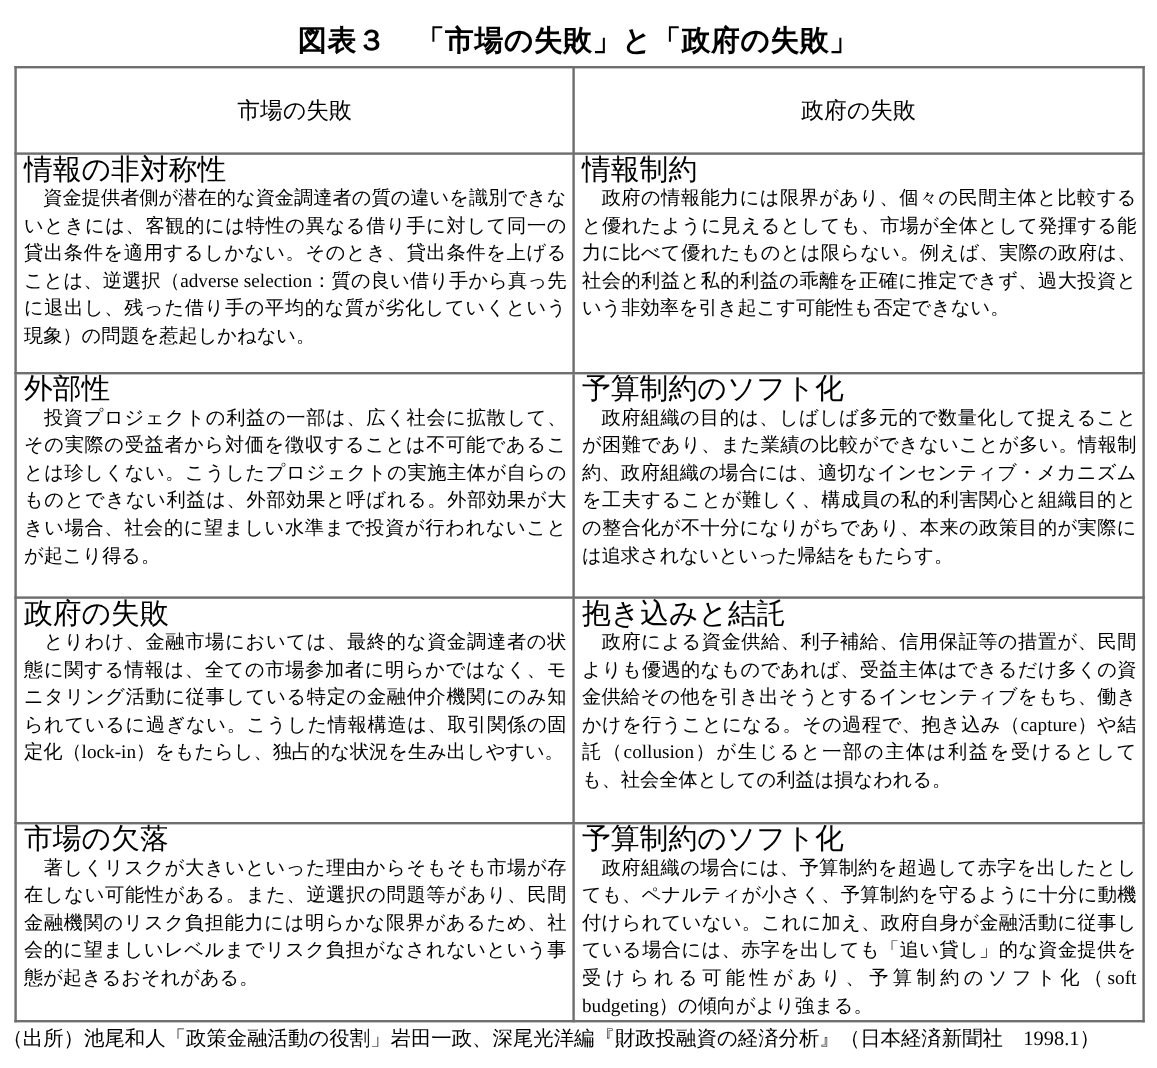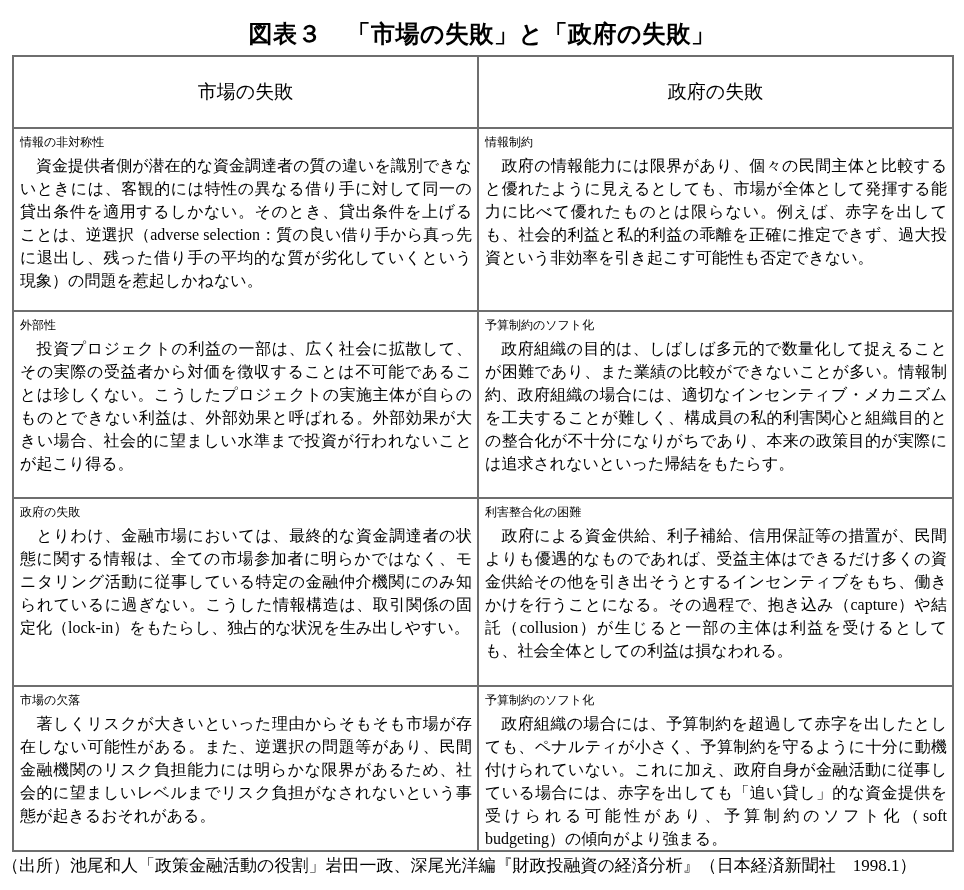--- a/index.html
+++ b/index.html
@@ -46,21 +46,21 @@
   table.cmp td {
     border: 2px solid #6e6e6e;
     vertical-align: top;
     padding: 2px 5px 0 6px;
     font-size: 18px;
     line-height: 23px;
     overflow: hidden;
     box-sizing: border-box;
   }
   .cell-heading {
-    font-size: 12px;
+    font-size: 24px;
     line-height: 23px;
   }
   .cell-body {
     font-size: 16px;
     line-height: 23px;
     text-align: justify;
   }
   .source {
     font-size: 17px;
     line-height: 23px;
@@ -86,40 +86,40 @@
       </tr>
     </thead>
     <tbody>
       <tr style="height:183px">
         <td>
           <div class="cell-heading">情報の非対称性</div>
           <div class="cell-body">　資金提供者側が潜在的な資金調達者の質の違いを識別できないときには、客観的には特性の異なる借り手に対して同一の貸出条件を適用するしかない。そのとき、貸出条件を上げることは、逆選択（adverse selection：質の良い借り手から真っ先に退出し、残った借り手の平均的な質が劣化していくという現象）の問題を惹起しかねない。</div>
         </td>
         <td>
           <div class="cell-heading">情報制約</div>
-          <div class="cell-body">　政府の情報能力には限界があり、個々の民間主体と比較すると優れたように見えるとしても、市場が全体として発揮する能力に比べて優れたものとは限らない。例えば、赤字を出しても、社会的利益と私的利益の乖離を正確に推定できず、過大投資という非効率を引き起こす可能性も否定できない。</div>
+          <div class="cell-body">　政府の情報能力には限界があり、個々の民間主体と比較すると優れたように見えるとしても、市場が全体として発揮する能力に比べて優れたものとは限らない。例えば、実際の政府は、社会的利益と私的利益の乖離を正確に推定できず、過大投資という非効率を引き起こす可能性も否定できない。</div>
         </td>
       </tr>
       <tr style="height:187px">
         <td>
           <div class="cell-heading">外部性</div>
           <div class="cell-body">　投資プロジェクトの利益の一部は、広く社会に拡散して、その実際の受益者から対価を徴収することは不可能であることは珍しくない。こうしたプロジェクトの実施主体が自らのものとできない利益は、外部効果と呼ばれる。外部効果が大きい場合、社会的に望ましい水準まで投資が行われないことが起こり得る。</div>
         </td>
         <td>
           <div class="cell-heading">予算制約のソフト化</div>
           <div class="cell-body">　政府組織の目的は、しばしば多元的で数量化して捉えることが困難であり、また業績の比較ができないことが多い。情報制約、政府組織の場合には、適切なインセンティブ・メカニズムを工夫することが難しく、構成員の私的利害関心と組織目的との整合化が不十分になりがちであり、本来の政策目的が実際には追求されないといった帰結をもたらす。</div>
         </td>
       </tr>
       <tr style="height:188px">
         <td>
           <div class="cell-heading">政府の失敗</div>
           <div class="cell-body">　とりわけ、金融市場においては、最終的な資金調達者の状態に関する情報は、全ての市場参加者に明らかではなく、モニタリング活動に従事している特定の金融仲介機関にのみ知られているに過ぎない。こうした情報構造は、取引関係の固定化（lock-in）をもたらし、独占的な状況を生み出しやすい。</div>
         </td>
         <td>
-          <div class="cell-heading">利害整合化の困難</div>
+          <div class="cell-heading">抱き込みと結託</div>
           <div class="cell-body">　政府による資金供給、利子補給、信用保証等の措置が、民間よりも優遇的なものであれば、受益主体はできるだけ多くの資金供給その他を引き出そうとするインセンティブをもち、働きかけを行うことになる。その過程で、抱き込み（capture）や結託（collusion）が生じると一部の主体は利益を受けるとしても、社会全体としての利益は損なわれる。</div>
         </td>
       </tr>
       <tr style="height:163px">
         <td>
           <div class="cell-heading">市場の欠落</div>
           <div class="cell-body">　著しくリスクが大きいといった理由からそもそも市場が存在しない可能性がある。また、逆選択の問題等があり、民間金融機関のリスク負担能力には明らかな限界があるため、社会的に望ましいレベルまでリスク負担がなされないという事態が起きるおそれがある。</div>
         </td>
         <td>
           <div class="cell-heading">予算制約のソフト化</div>

